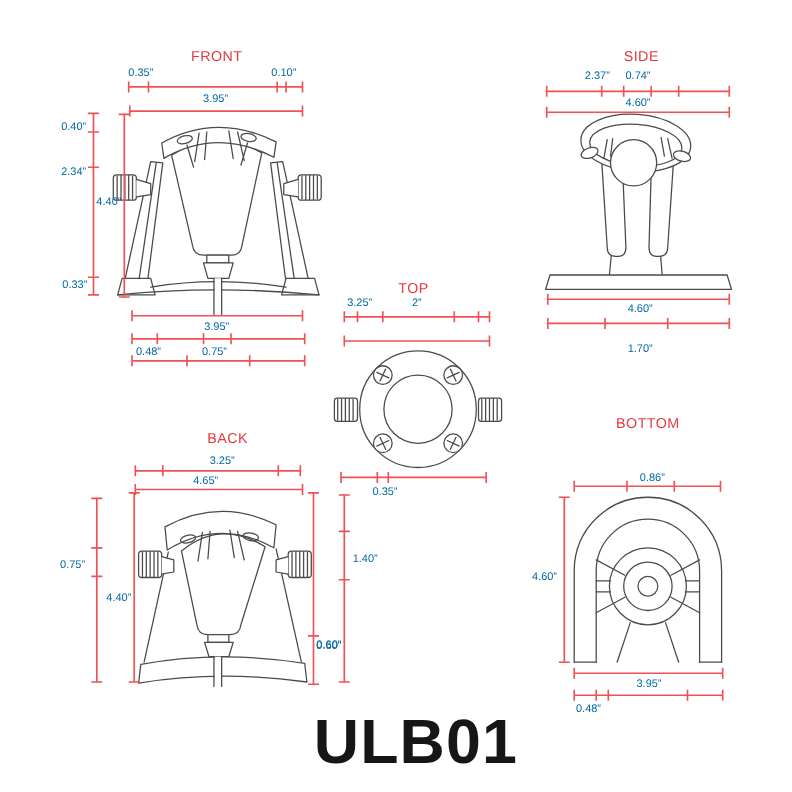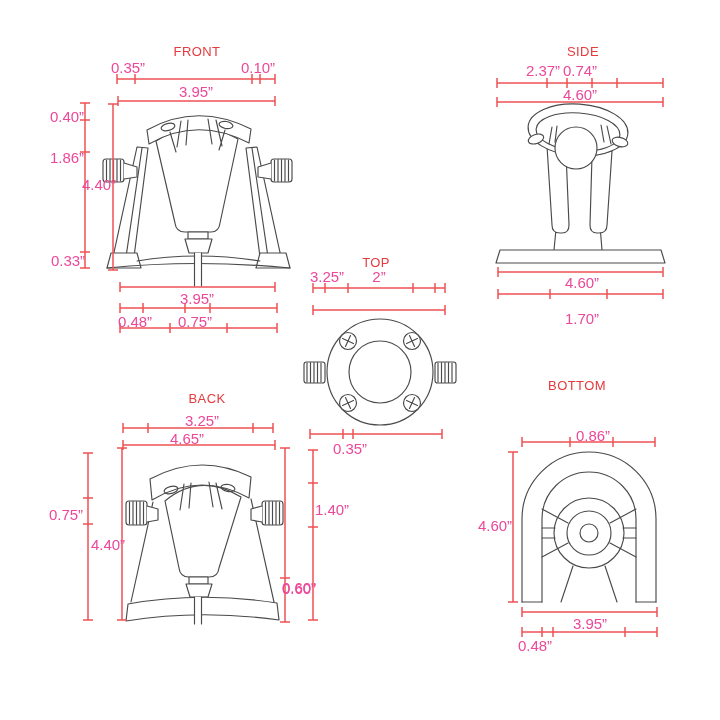--- a/index.html
+++ b/index.html
@@ -1,19 +1,19 @@
 <!DOCTYPE html>
 <html><head>
 <meta charset="utf-8">
 <style>
   html,body{margin:0;padding:0;background:#fff;}
   #canvas{position:relative;width:720px;height:720px;background:#ffffff;overflow:hidden;
           font-family:"Liberation Sans",sans-serif;margin-top:20px;}
   #art{position:absolute;left:0;top:0;}
-  .dim{position:absolute;transform:translate(-50%,-50%);font-size:15px;color:#ec4899;
+  .dim{position:absolute;transform:translate(-50%,-50%);font-size:10px;color:#0369a1;
        white-space:nowrap;line-height:1;}
   .view-title{position:absolute;transform:translate(-50%,-50%);font-size:13px;color:#e53a3e;
        letter-spacing:.4px;white-space:nowrap;line-height:1;}
   .product-code{position:absolute;transform:translate(-50%,-50%);font-size:57px;font-weight:600;
        color:#161616;letter-spacing:1px;white-space:nowrap;line-height:1;}
   svg .dev{stroke:#4a4a4a;stroke-width:1.15;fill:none;stroke-linejoin:round;stroke-linecap:round;}
   svg .devf{stroke:#4a4a4a;stroke-width:1.15;fill:#ffffff;stroke-linejoin:round;stroke-linecap:round;}
   svg .red{stroke:#ee5254;stroke-width:1.5;fill:none;stroke-linecap:butt;}
   svg .blank{fill:#ffffff;stroke:none;}
 </style>
@@ -158,21 +158,21 @@
     <path class="red" d="M522,587v10 M657,587v10 M522,592h135"></path>
     <path class="red" d="M522,607v10 M542,607v10 M553,607v10 M625,607v10 M657,607v10 M522,612h135"></path>
   </g>
 </svg>
 
 <div class="view-title" style="left:197px;top:31px">FRONT</div>
 <div class="dim" style="left:128px;top:47px">0.35”</div>
 <div class="dim" style="left:258px;top:47px">0.10”</div>
 <div class="dim" style="left:196px;top:71px">3.95”</div>
 <div class="dim" style="left:67px;top:96px">0.40”</div>
-<div class="dim" style="left:67px;top:137px">1.86”</div>
+<div class="dim" style="left:67px;top:137px">2.34”</div>
 <div class="dim" style="left:99px;top:164px">4.40”</div>
 <div class="dim" style="left:68px;top:240px">0.33”</div>
 <div class="dim" style="left:197px;top:278px">3.95”</div>
 <div class="dim" style="left:135px;top:301px">0.48”</div>
 <div class="dim" style="left:195px;top:301px">0.75”</div>
 
 <div class="view-title" style="left:583px;top:31px">SIDE</div>
 <div class="dim" style="left:543px;top:50px">2.37”</div>
 <div class="dim" style="left:580px;top:50px">0.74”</div>
 <div class="dim" style="left:580px;top:74px">4.60”</div>
@@ -186,20 +186,21 @@
 <div class="dim" style="left:332px;top:489px">1.40”</div>
 <div class="dim" style="left:299px;top:567px">0.60”</div>
 
 <div class="view-title" style="left:207px;top:378px">BACK</div>
 <div class="dim" style="left:202px;top:400px">3.25”</div>
 <div class="dim" style="left:187px;top:418px">4.65”</div>
 <div class="dim" style="left:66px;top:494px">0.75”</div>
 <div class="dim" style="left:108px;top:524px">4.40”</div>
 <div class="dim" style="left:299px;top:568px">0.60”</div>
 
-<div class="view-title" style="left:577px;top:365px">BOTTOM</div>
+<div class="view-title" style="left:589px;top:365px">BOTTOM</div>
 <div class="dim" style="left:593px;top:415px">0.86”</div>
 <div class="dim" style="left:495px;top:505px">4.60”</div>
 <div class="dim" style="left:590px;top:603px">3.95”</div>
 <div class="dim" style="left:535px;top:625px">0.48”</div>
 
+<div class="product-code" style="left:378px;top:655px">ULB01</div>
 
 </div>
 
 </body></html>

